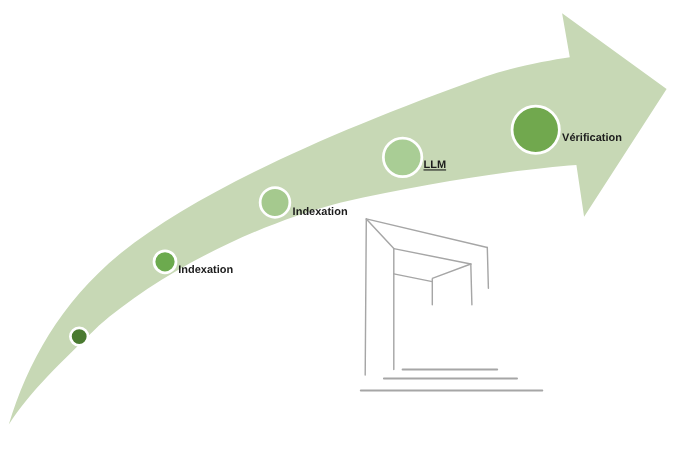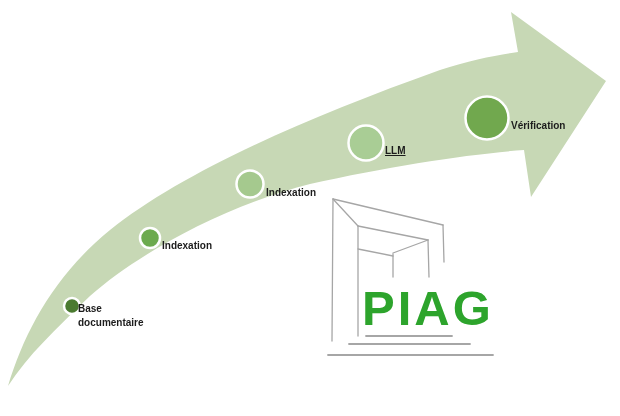--- a/index.html
+++ b/index.html
@@ -67,25 +67,23 @@
       <line x1="428" y1="240" x2="393" y2="253"></line>
       <line x1="358" y1="249" x2="393" y2="256"></line>
       <line x1="393" y1="254" x2="393" y2="277"></line>
       <line x1="428" y1="240" x2="429" y2="277"></line>
       <line x1="366" y1="336" x2="452" y2="336" stroke-width="1.8"></line>
       <line x1="349" y1="344" x2="470" y2="344" stroke-width="1.8"></line>
       <line x1="328" y1="355" x2="493" y2="355" stroke-width="1.8"></line>
     </g>
   </svg>
 
-  <div class="step-label wrap" style="left: 78px; top: 302px; color: rgb(28, 28, 28);">Base documentaire</div>
 
   <div class="step-label" style="left: 162px; top: 239px; color: rgb(28, 28, 28);">Indexation</div>
 
   <div class="step-label" style="left: 266px; top: 186px; color: rgb(28, 28, 28);">Indexation</div>
 
   <div class="step-label" style="left: 385px; top: 144px; color: rgb(28, 28, 28); text-decoration: underline;">LLM</div>
 
   <div class="step-label" style="left: 511px; top: 119px; color: rgb(28, 28, 28);">Vérification</div>
 
-  <div class="logo-text" style="color: rgb(45, 164, 44);">PIAG</div>
 
 </div>
 
 </body></html>

